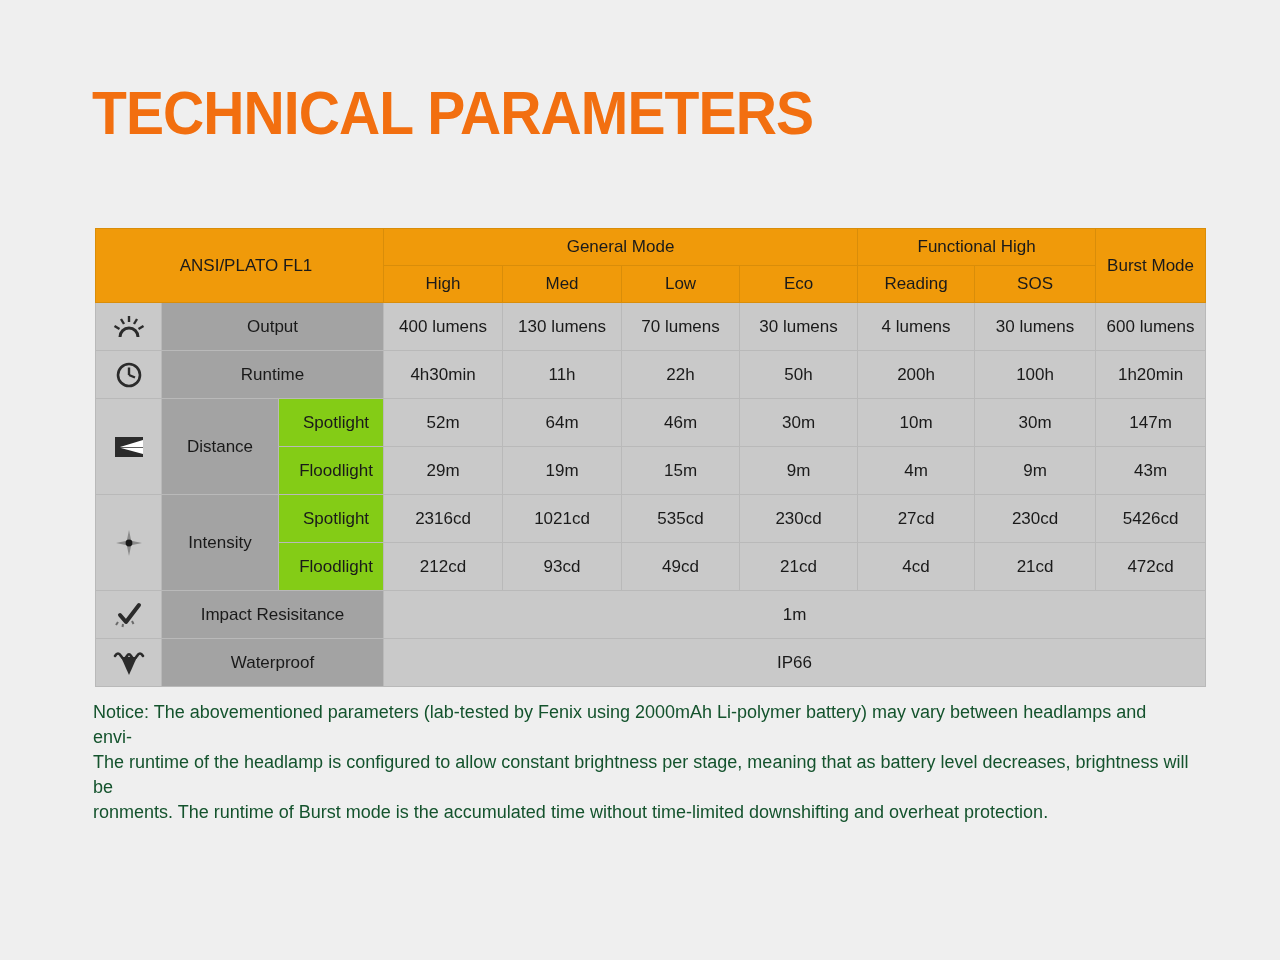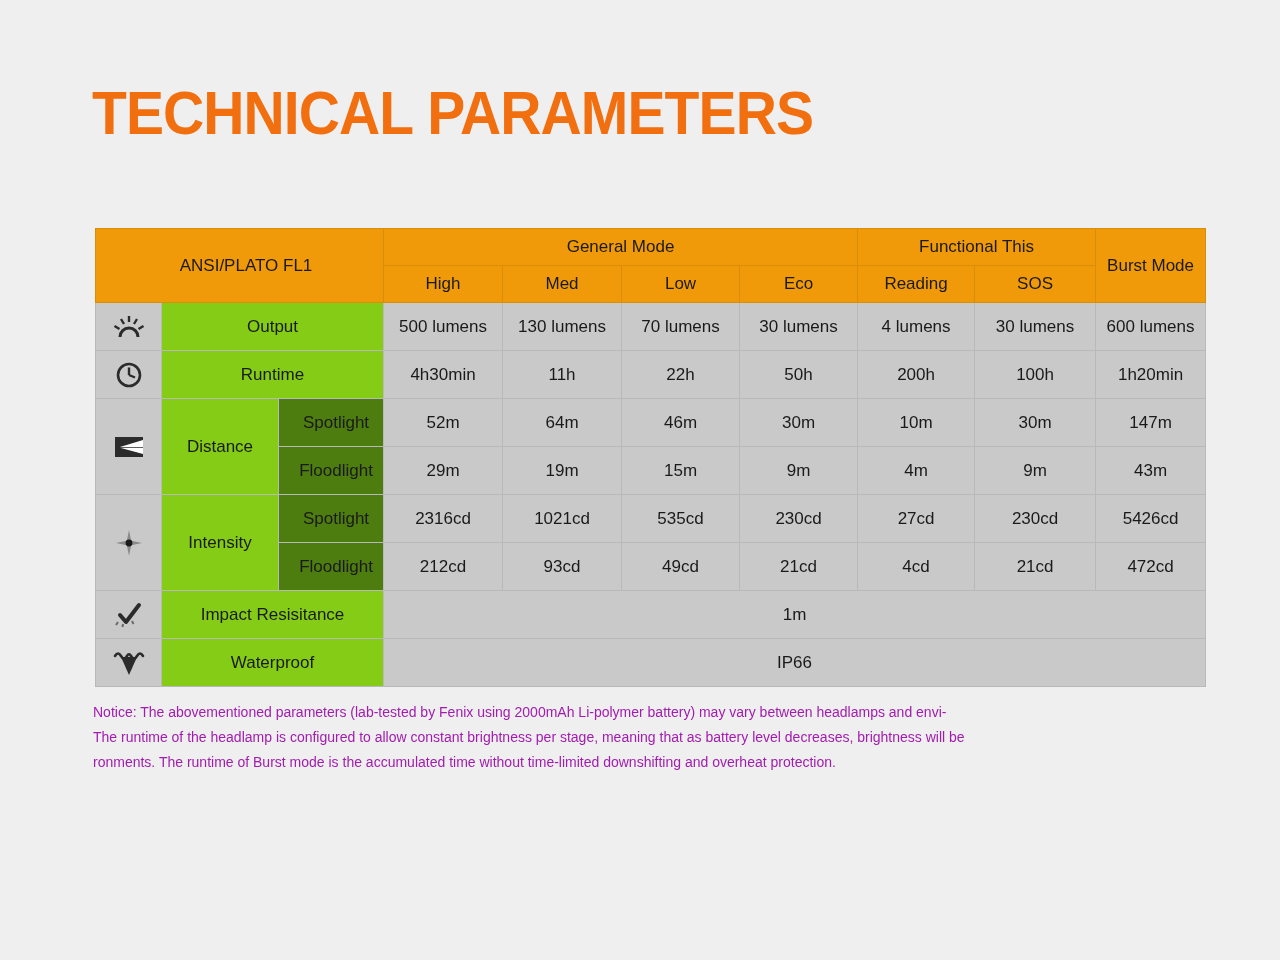--- a/index.html
+++ b/index.html
@@ -76,29 +76,29 @@
     height: 36px;
   }
   .hdr-burst {
     font-size: 19px;
   }
   .body-cell {
     background: #c9c9c9;
     height: 47px;
   }
   .label-cell {
-    background: #84cc16;
+    background: #a3a3a3;
     font-size: 18px;
   }
   .icon-cell {
     background: #c9c9c9;
     width: 66px;
   }
   .sub-label {
-    background: #4d7c0f;
+    background: #84cc16;
     font-size: 17px;
     text-align: left;
     padding-left: 10px !important;
   }
   .val {
     background: #c9c9c9;
     font-size: 18px;
   }
   .merged {
     background: #c9c9c9;
@@ -111,23 +111,23 @@
     justify-content: center;
     height: 100%;
   }
 
   
   .notice {
     position: absolute;
     left: 93px;
     top: 700px;
     width: 1097px;
-    font-size: 14px;
+    font-size: 18px;
     line-height: 25px;
-    color: #a21caf;
+    color: #14532d;
   }
   .notice p {
     margin: 0;
   }
 </style>
 </head>
 <body>
 
 <div class="page">
 
@@ -145,21 +145,21 @@
         <col style="width:118px">
         <col style="width:117px">
         <col style="width:121px">
         <col style="width:110px">
       </colgroup>
       <tbody>
 
         <tr>
           <td class="hdr hdr-title" colspan="3" rowspan="2">ANSI/PLATO FL1</td>
           <td class="hdr hdr-group" colspan="4">General Mode</td>
-          <td class="hdr hdr-group" colspan="2">Functional This</td>
+          <td class="hdr hdr-group" colspan="2">Functional High</td>
           <td class="hdr hdr-burst" rowspan="2">Burst Mode</td>
         </tr>
 
         <tr>
           <td class="hdr hdr-sub">High</td>
           <td class="hdr hdr-sub">Med</td>
           <td class="hdr hdr-sub">Low</td>
           <td class="hdr hdr-sub">Eco</td>
           <td class="hdr hdr-sub">Reading</td>
           <td class="hdr hdr-sub">SOS</td>
@@ -172,21 +172,21 @@
                 <path d="M8 22 A9 9 0 0 1 26 22" fill="none" stroke="#2b2b2b" stroke-width="3"></path>
                 <line x1="17" y1="1" x2="17" y2="7" stroke="#2b2b2b" stroke-width="2.4"></line>
                 <line x1="9" y1="4" x2="12" y2="9" stroke="#2b2b2b" stroke-width="2.4"></line>
                 <line x1="25" y1="4" x2="22" y2="9" stroke="#2b2b2b" stroke-width="2.4"></line>
                 <line x1="2.5" y1="11" x2="7.5" y2="14" stroke="#2b2b2b" stroke-width="2.4"></line>
                 <line x1="31.5" y1="11" x2="26.5" y2="14" stroke="#2b2b2b" stroke-width="2.4"></line>
               </svg>
             </div>
           </td>
           <td class="label-cell" colspan="2">Output</td>
-          <td class="val body-cell">500 lumens</td>
+          <td class="val body-cell">400 lumens</td>
           <td class="val body-cell">130 lumens</td>
           <td class="val body-cell">70 lumens</td>
           <td class="val body-cell">30 lumens</td>
           <td class="val body-cell">4 lumens</td>
           <td class="val body-cell">30 lumens</td>
           <td class="val body-cell">600 lumens</td>
         </tr>
 
         <tr>
           <td class="icon-cell">

